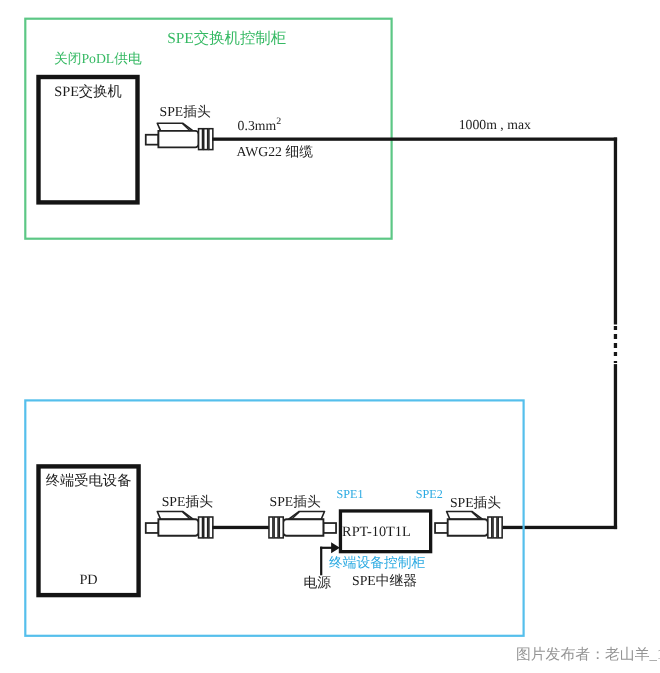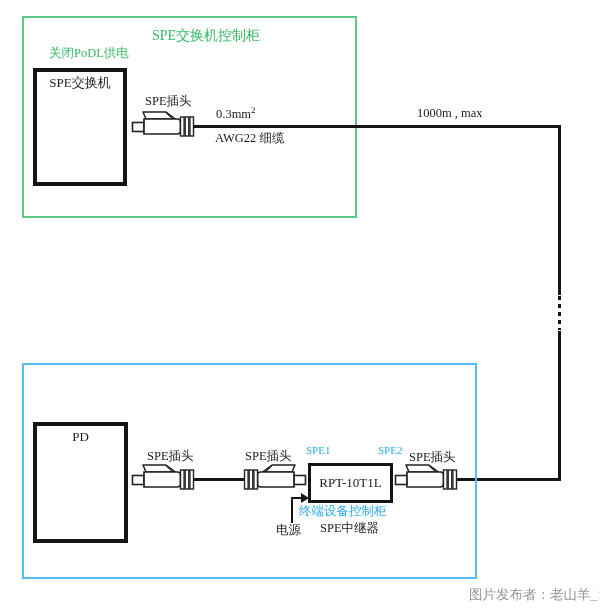--- a/index.html
+++ b/index.html
@@ -19,21 +19,21 @@
   .cyan-t{color:#2baae2;}
 
   
   .devbox{
     border:4px solid #141414;background:#fff;box-sizing:border-box;
     display:flex;flex-direction:column;align-items:center;justify-content:space-between;
     text-align:center;font-size:13px;line-height:1.75;
   }
   .rptbox{
     border:3px solid #141414;background:#fff;box-sizing:border-box;
-    display:flex;align-items:center;justify-content:center;
+    display:flex;align-items:center;justify-content:flex-start;
     font-size:13px;
   }
 
   
   .cable{background:#161616;}
   .cable-dash{
     width:3px;
     background:repeating-linear-gradient(to bottom,#161616 0 4px,#ffffff 4px 8px);
   }
 
@@ -100,20 +100,21 @@
   <div class="abs cable" style="left:558px;top:125px;width:3px;height:170px;"></div>
   <div class="abs cable-dash" style="left:558px;top:296px;height:34px;"></div>
   <div class="abs cable" style="left:558px;top:331px;width:3px;height:150px;"></div>
 
   <div class="abs cable" style="left:455px;top:478px;width:106px;height:3px;"></div>
 
   <div class="abs cab-cyan" style="left:22px;top:363px;width:451px;height:212px;"></div>
 
 
   <div class="abs devbox" style="left:33px;top:422px;width:95px;height:121px;">
+    <div>终端受电设备</div>
     <div>PD</div>
   </div>
 
   <div class="abs lbl small" style="left:147px;top:449px;">SPE插头</div>
   <svg class="abs conn" style="left:131px;top:462px;">
       <use href="#plug"></use>
     </svg>
 
   <div class="abs cable" style="left:193px;top:478px;width:52px;height:3px;"></div>
 

